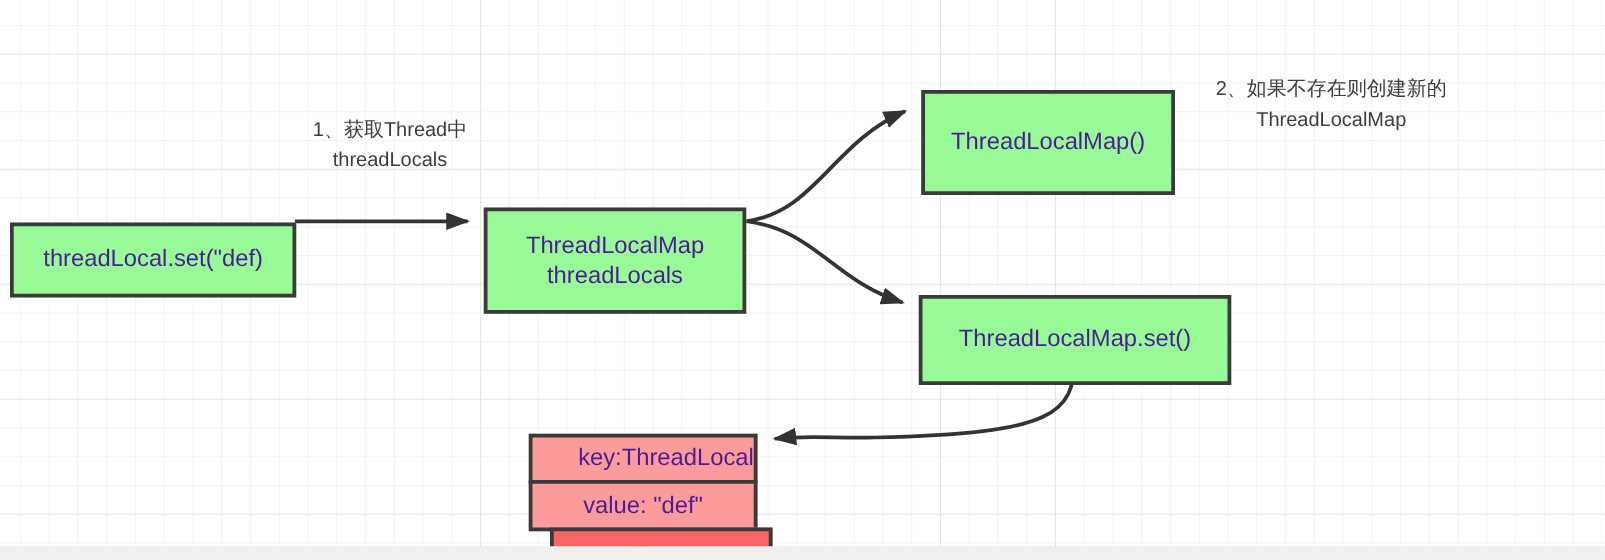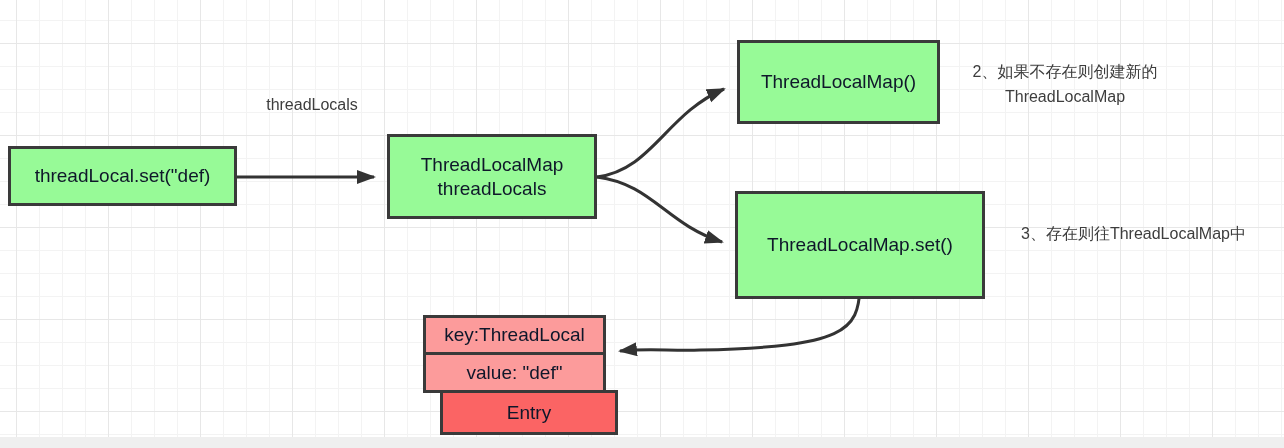--- a/index.html
+++ b/index.html
@@ -15,37 +15,37 @@
       linear-gradient(#f3f3f3 1px, transparent 1px),
       linear-gradient(90deg,#f3f3f3 1px, transparent 1px);
     background-size:92px 92px,92px 92px,23px 23px,23px 23px;
     background-position:16px 43px,16px 43px,16px 20px,16px 20px;
   }
   #arrow-layer{position:absolute;left:0;top:0;width:1284px;height:448px;pointer-events:none;}
   .node{
     position:absolute;box-sizing:border-box;
     border:3px solid #3a3a3a;
     display:flex;flex-direction:column;align-items:center;justify-content:center;
-    text-align:center;font-size:19px;color:#0f172a;line-height:24px;
+    text-align:center;font-size:19px;color:#4c1d95;line-height:24px;margin-top:32px;
   }
   .green{background:#97fa97;}
   .pink{background:#fc9b9b;}
   .red{background:#fb6464;}
   .annotation{
     position:absolute;text-align:center;font-size:16px;line-height:25px;color:#3d3d3d;
   }
   .bottom-strip{
     position:absolute;left:0;bottom:0;width:1284px;height:11px;background:#efefef;
   }
   
   #n-set-call{left:8px;top:146px;width:229px;height:60px;}
   #n-thread-locals{left:387px;top:134px;width:210px;height:85px;}
   #n-map-ctor{left:737px;top:40px;width:203px;height:84px;}
-  #n-map-set{left:735px;top:191px;width:250px;height:108px;}
-  #n-entry-key{left:423px;top:315px;width:183px;height:40px;line-height:20px;}
+  #n-map-set{left:735px;top:204px;width:250px;height:72px;}
+  #n-entry-key{left:423px;top:315px;width:183px;height:40px;line-height:20px;align-items:flex-end;}
   #n-entry-value{left:423px;top:352px;width:183px;height:41px;line-height:20px;}
   #n-entry{left:440px;top:390px;width:178px;height:45px;line-height:20px;}
   
   #a-step1{left:218px;top:93px;width:188px;line-height:24px;}
   #a-step2{left:936px;top:59px;width:258px;}
   #a-step3{left:983px;top:221px;width:301px;}
   #a-step4{left:752px;top:364px;width:332px;line-height:27px;}
 </style>
 </head>
 <body>
@@ -87,30 +87,30 @@
 
   <div class="node pink" id="n-entry-value">
     <span>value: "def"</span>
   </div>
 
   <div class="node red" id="n-entry">
     <span>Entry</span>
   </div>
 
   <div class="annotation" id="a-step1">
+    <div>1、获取Thread中</div>
     <div>threadLocals</div>
   </div>
 
   <div class="annotation" id="a-step2">
     <div>2、如果不存在则创建新的</div>
     <div>ThreadLocalMap</div>
   </div>
 
   <div class="annotation" id="a-step3">
-    <div>3、存在则往ThreadLocalMap中</div>
   </div>
 
   <div class="annotation" id="a-step4">
   </div>
 
   <div class="bottom-strip"></div>
 
 </div>
 
 </body></html>

